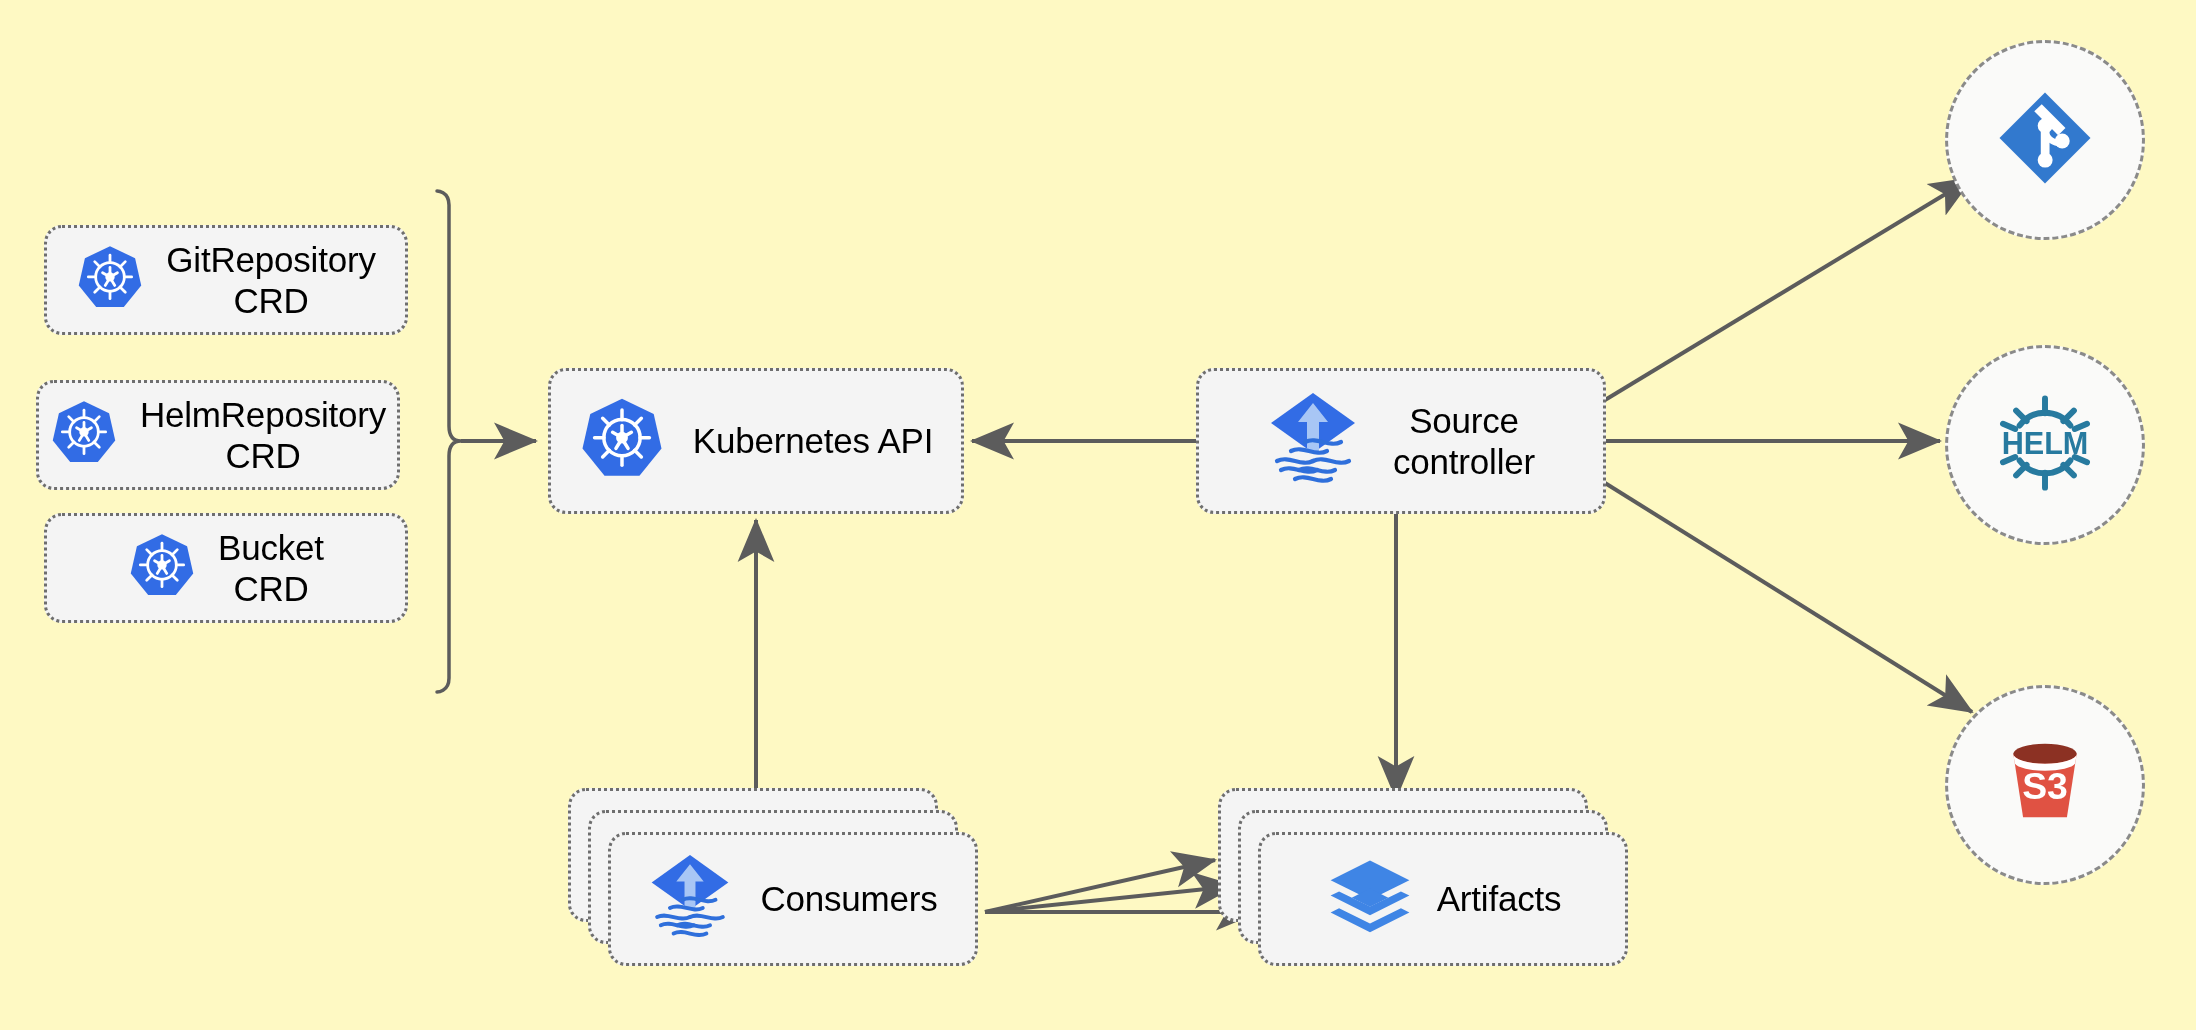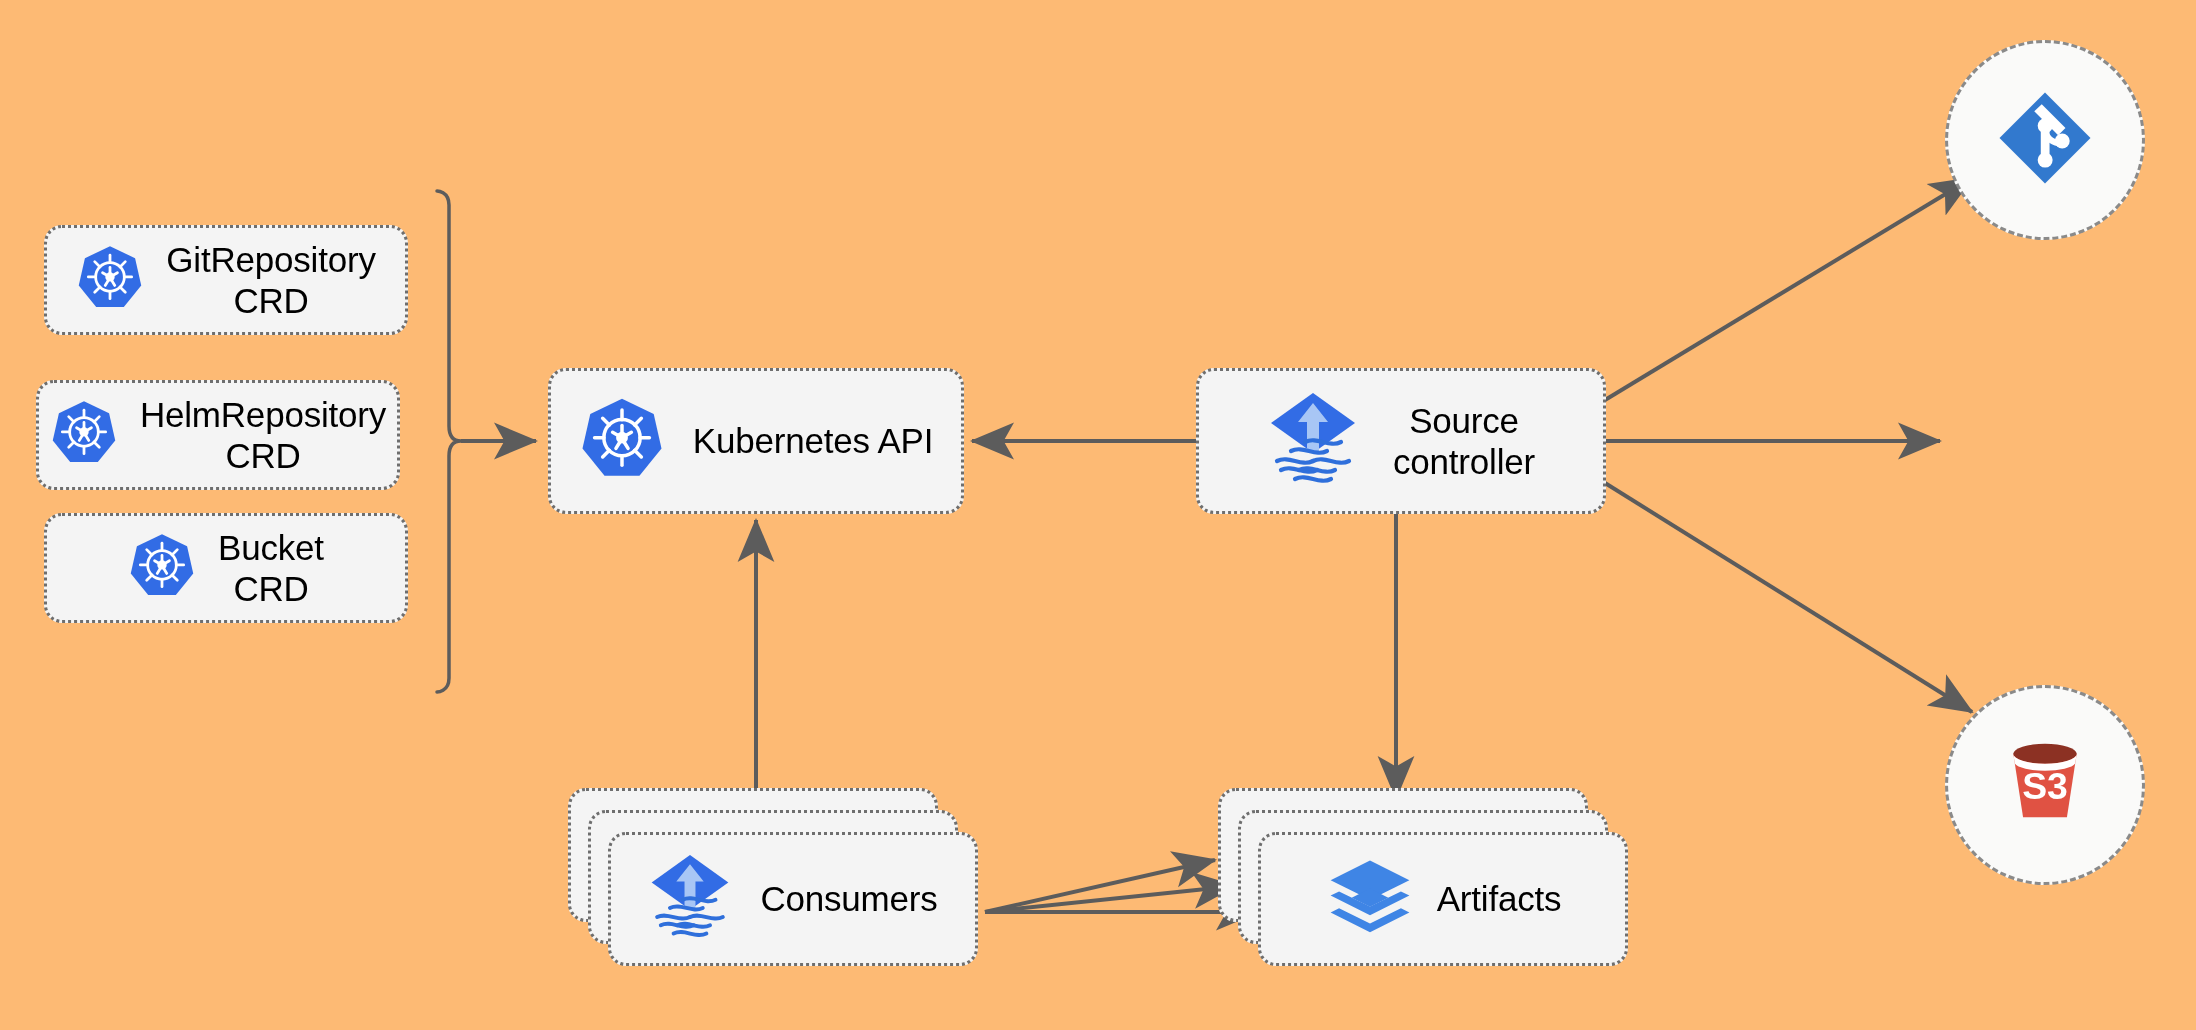--- a/index.html
+++ b/index.html
@@ -8,21 +8,21 @@
     background: #ffffff;
   }
   body {
     font-family: "Liberation Sans", sans-serif;
     -webkit-font-smoothing: antialiased;
   }
   #canvas {
     position: relative;
     width: 2196px;
     height: 1030px;
-    background: #fdba74;
+    background: #fef9c3;
     overflow: hidden;
   }
   svg.edges {
     position: absolute;
     left: 0;
     top: 0;
     width: 2196px;
     height: 1030px;
     pointer-events: none;
   }
@@ -322,20 +322,41 @@
           <circle cx="32.1" cy="24.5" r="4.6"></circle>
           <circle cx="42.6" cy="33.8" r="4.6"></circle>
           <path d="M25.4,15.6 L30.0,11.2 L44.6,25.8 L40.1,30.3 Z"></path>
           <path d="M33.6,26.2 C34.2,30.4 37.0,32.6 40.6,33.3 L40.0,37.0
                    C34.6,36.0 30.6,32.3 29.9,27.0 Z"></path>
         </g>
       </svg>
     </span>
   </div>
 
+  <div class="circle-node" style="left:1945px; top:345px;">
+    <span class="icon">
+      <svg width="112" height="112" viewBox="0 0 64 64">
+        <g stroke="#277a9f" stroke-width="3.4" fill="none" stroke-linecap="round">
+          <path d="M17.5,22 A18,18 0 0,1 46.5,22"></path>
+          <path d="M17.5,42 A18,18 0 0,0 46.5,42"></path>
+          <line x1="32" y1="6.5" x2="32" y2="15"></line>
+          <line x1="32" y1="49" x2="32" y2="57.5"></line>
+          <line x1="15.5" y1="13.5" x2="21.5" y2="19.5"></line>
+          <line x1="42.5" y1="44.5" x2="48.5" y2="50.5"></line>
+          <line x1="48.5" y1="13.5" x2="42.5" y2="19.5"></line>
+          <line x1="21.5" y1="44.5" x2="15.5" y2="50.5"></line>
+          <line x1="8" y1="21" x2="15" y2="24"></line>
+          <line x1="49" y1="40" x2="56" y2="43"></line>
+          <line x1="56" y1="21" x2="49" y2="24"></line>
+          <line x1="15" y1="40" x2="8" y2="43"></line>
+        </g>
+        <text x="32" y="38.4" text-anchor="middle" font-family="'Liberation Sans', sans-serif" font-size="17.5" font-weight="bold" fill="#277a9f">HELM</text>
+      </svg>
+    </span>
+  </div>
 
   <div class="circle-node" style="left:1945px; top:685px;">
     <span class="icon">
       <svg width="104" height="104" viewBox="0 0 64 64">
         <path d="M12.5,14 L51.5,14 L45.5,53 L18.5,53 Z" fill="#e05243"></path>
         <ellipse cx="32" cy="14" rx="19.5" ry="6.2" fill="#8c3123"></ellipse>
         <path d="M12.5,14 A19.5,6.2 0 0,0 51.5,14 L50.6,20 A19,5.6 0 0,1 13.4,20 Z" fill="#ffffff"></path>
         <text x="32" y="42" text-anchor="middle" font-family="'Liberation Sans', sans-serif" font-size="23" font-weight="bold" fill="#ffffff">S3</text>
       </svg>
     </span>

